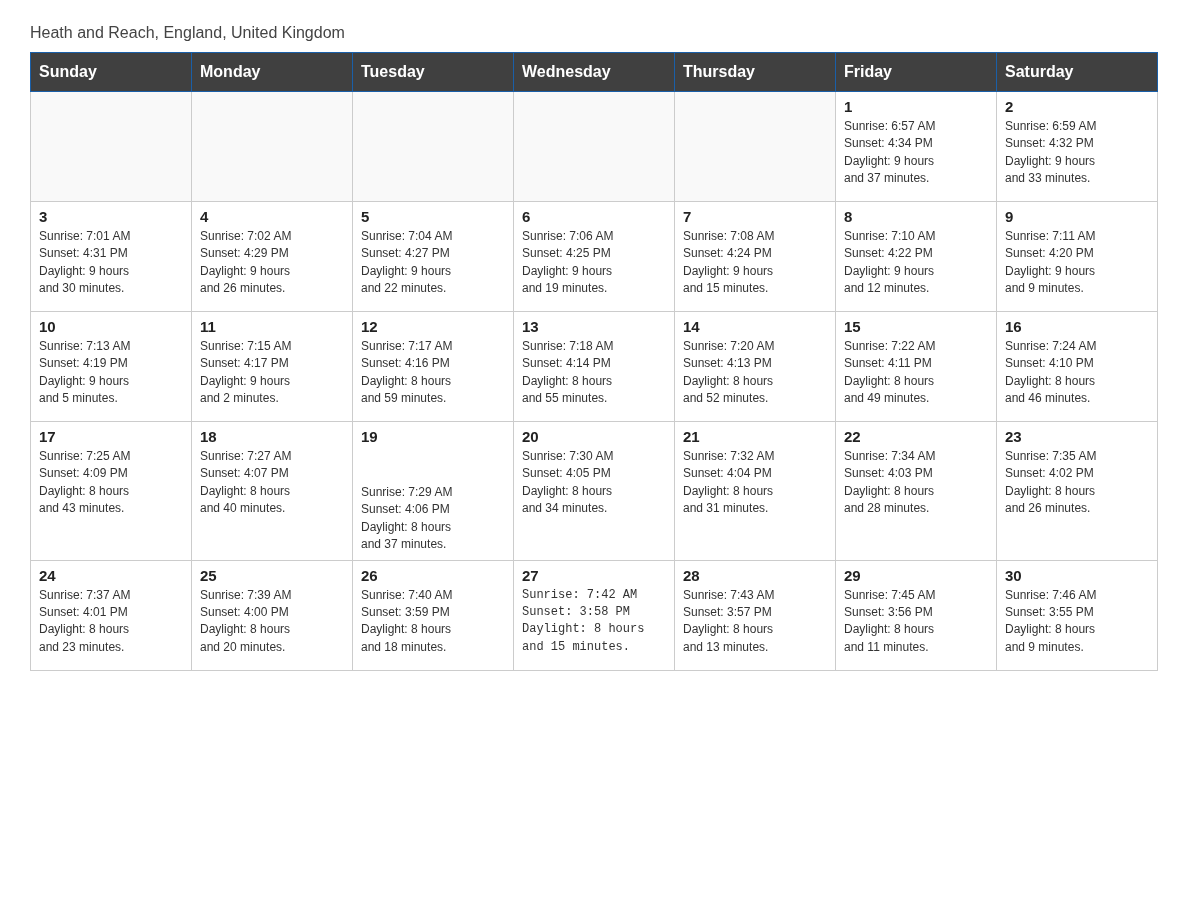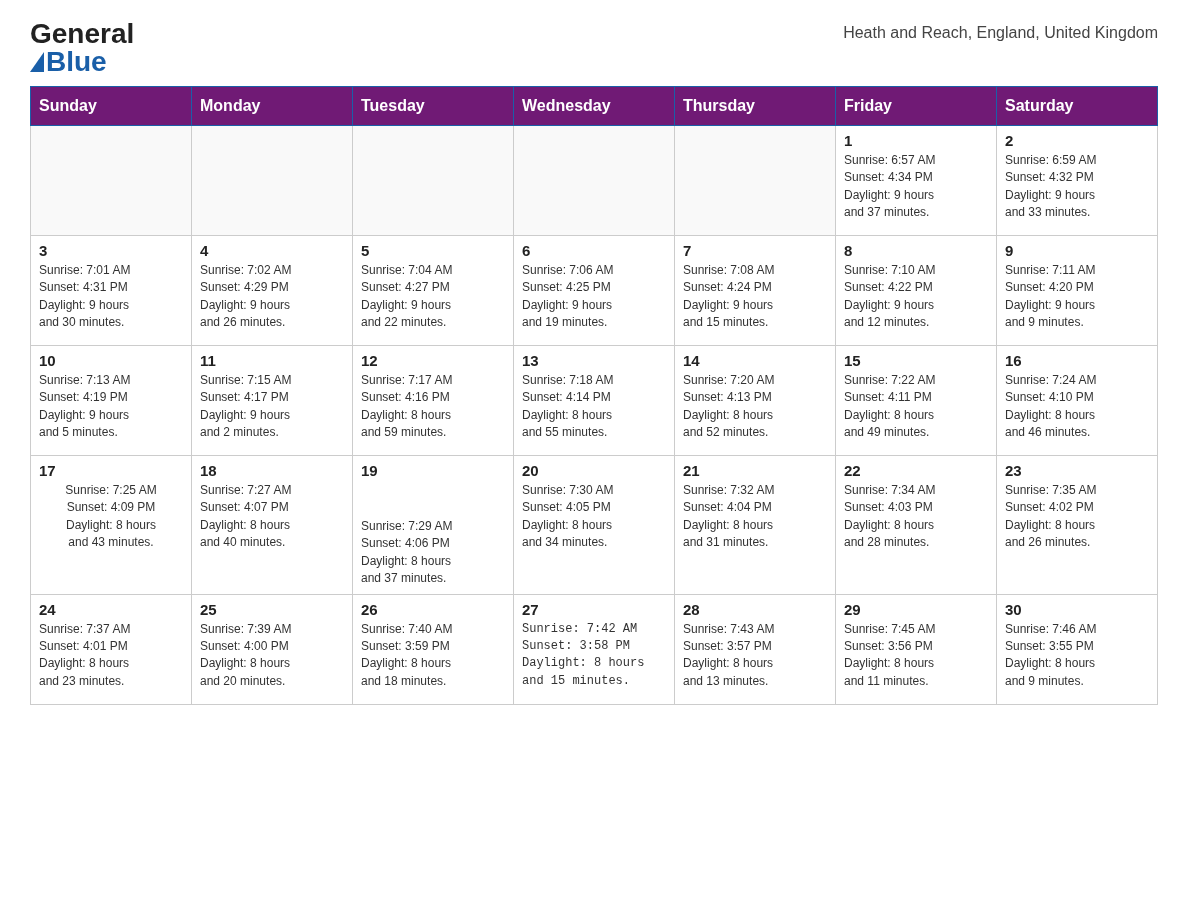--- a/index.html
+++ b/index.html
@@ -58,21 +58,21 @@
       font-size: 16px;
       color: #444;
       margin-top: 4px;
     }
     .calendar-table {
       width: 100%;
       border-collapse: collapse;
       margin-top: 10px;
     }
     .calendar-table thead tr th {
-      background-color: #701a75;
+      background-color: #404040;
       color: #fff;
       font-size: 16px;
       font-weight: bold;
       padding: 10px 8px;
       text-align: left;
       border: 1px solid #1a5fa8;
     }
     .calendar-table tbody tr td {
       vertical-align: top;
       border: 1px solid #ccc;
@@ -98,27 +98,20 @@
       border-top: 2px solid #1a5fa8;
     }
     .empty-cell {
       background: #f9f9f9;
     }
   </style>
 </head>
 <body>
 
 <div class="header-area">
-  <div class="logo">
-    <span class="logo-general">General</span>
-    <div class="logo-blue-row">
-      <div class="logo-triangle"></div>
-      <span class="logo-blue-text">Blue</span>
-    </div>
-  </div>
   <div class="title-area">
     <div class="location-title">Heath and Reach, England, United Kingdom</div>
   </div>
 </div>
 
 <table class="calendar-table">
   <thead>
     <tr>
     <th>Sunday</th>
         <th>Monday</th>
@@ -249,21 +242,21 @@
           <div class="day-number">16</div>
           <div class="day-info" style="white-space: pre-line;">Sunrise: 7:24 AM
 Sunset: 4:10 PM
 Daylight: 8 hours
 and 46 minutes.</div>
         </td>
       </tr>
       <tr class="row-separator">
         <td>
           <div class="day-number">17</div>
-          <div class="day-info" style="white-space: pre-line; text-align: center;">Sunrise: 7:25 AM
+          <div class="day-info" style="white-space: pre-line;">Sunrise: 7:25 AM
 Sunset: 4:09 PM
 Daylight: 8 hours
 and 43 minutes.</div>
         </td>
         <td>
           <div class="day-number">18</div>
           <div class="day-info" style="white-space: pre-line;">Sunrise: 7:27 AM
 Sunset: 4:07 PM
 Daylight: 8 hours
 and 40 minutes.</div>

